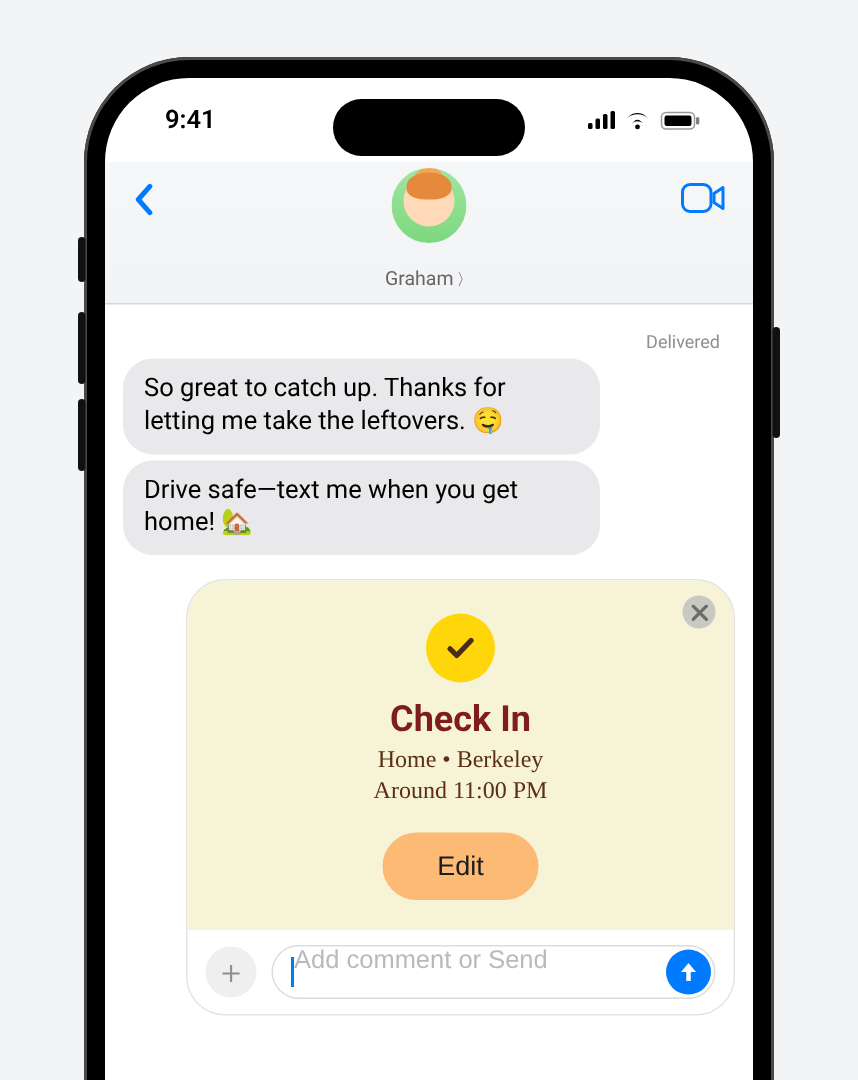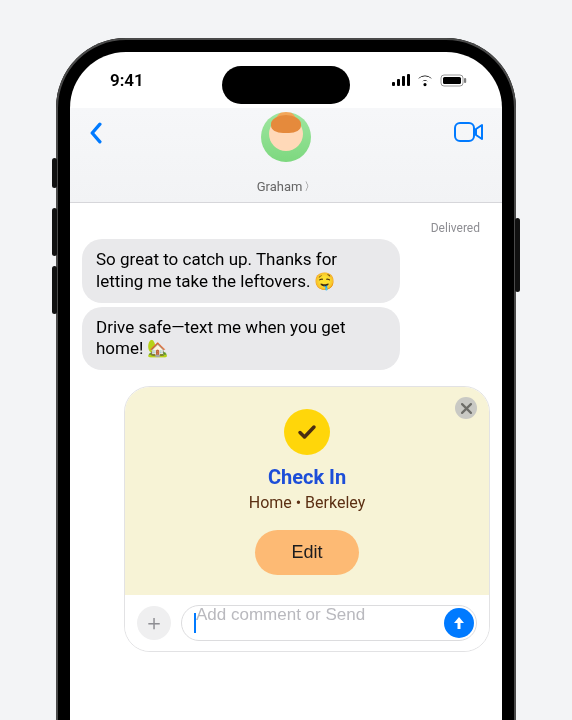--- a/index.html
+++ b/index.html
@@ -150,22 +150,22 @@
     background:#c9c9c4; color:#6d6d68;
     display:flex; align-items:center; justify-content:center;
     font-size:14px; cursor:pointer;
   }
   .check-badge{
     width:46px; height:46px; border-radius:50%;
     background:#ffd60a; margin:0 auto 10px auto;
     display:flex; align-items:center; justify-content:center;
   }
   .check-badge svg{ color:#4a2d12; }
-  .card-title{ color:#1d4ed8; font-weight:700; font-size:20px; margin-bottom:4px; }
-  .card-sub{ color:#5b2f13; font-size:16px; line-height:1.3; }
+  .card-title{ color:#7f1d1d; font-weight:700; font-size:24px; margin-bottom:4px; }
+  .card-sub{ color:#5b2f13; font-size:16px; line-height:1.3;font-family:Liberation Serif, serif; }
   .edit-btn{
     margin:16px auto 0 auto;
     background:#fdba74; color:#1c1c1e;
     border:none; border-radius:24px;
     padding:12px 36px; font-size:18px; font-weight:500;
     cursor:pointer; display:block;
   }
   .compose-row{
     display:flex; align-items:center; gap:10px;
     padding:10px 12px;
@@ -279,20 +279,21 @@
                 <path stroke="#6d6d68" stroke-width="2" stroke-linecap="round" d="M1 1l8 8M9 1l-8 8"></path>
               </svg>
           </div>
           <div class="check-badge">
             <svg width="24" height="24" viewBox="0 0 24 24">
                 <path fill="none" stroke="currentColor" stroke-width="3.5" stroke-linecap="round" stroke-linejoin="round" d="M5 12.5l4.5 4.5L19 7"></path>
               </svg>
           </div>
           <div class="card-title">Check In</div>
           <div class="card-sub">Home  •  Berkeley</div>
+          <div class="card-sub">Around 11:00 PM</div>
           <button class="edit-btn">Edit</button>
         </div>
         <div class="compose-row" style="border-top:none">
           <div class="plus-btn">＋</div>
           <div class="compose-field">
             <div class="cursor-caret"></div>
             <input class="compose-input" type="text" placeholder="Add comment or Send" style="">
             <div class="send-btn">
               <svg width="16" height="16" viewBox="0 0 16 16">
                   <path fill="#fff" d="M8 2l5 6H9.5v6h-3V8H3l5-6Z"></path>

